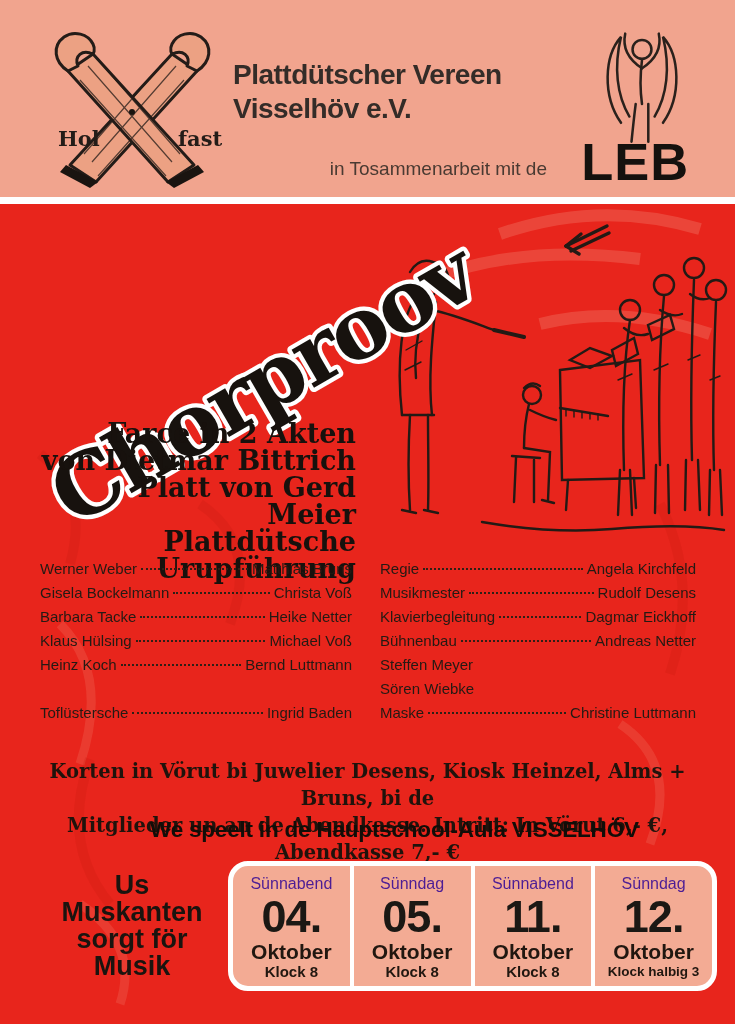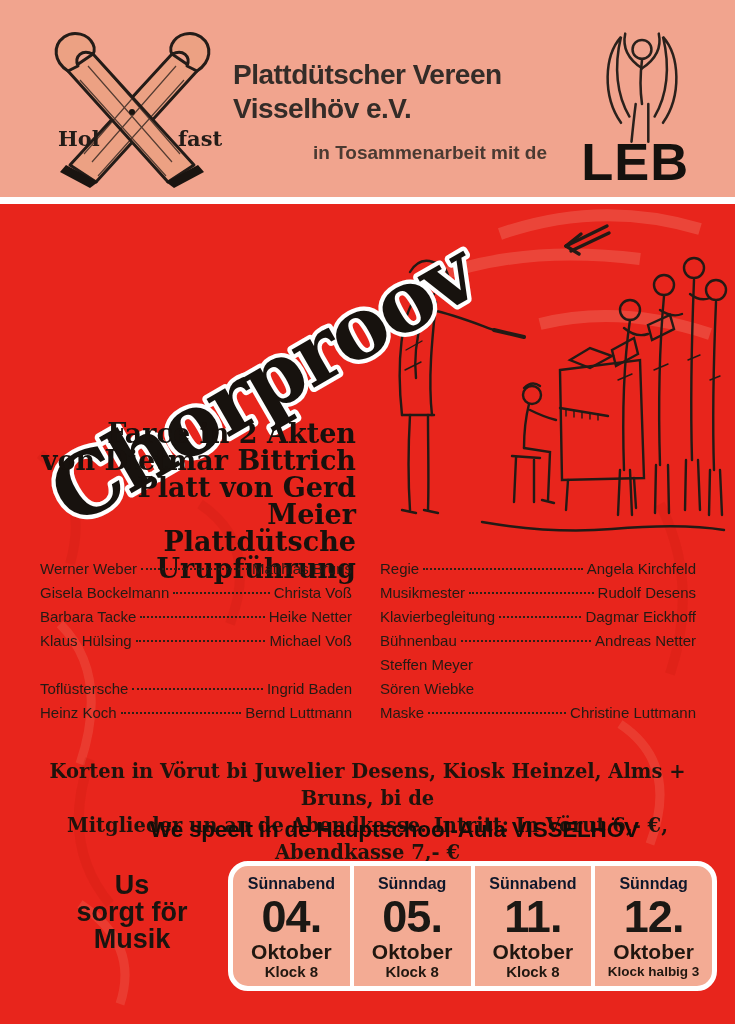--- a/index.html
+++ b/index.html
@@ -5,21 +5,21 @@
   html,body{margin:0;padding:0;background:#ffffff;}
   .poster{position:relative;width:735px;height:1024px;overflow:hidden;
           font-family:"Liberation Sans",sans-serif;background:#e8251c;}
   
   .header{position:absolute;top:0;left:0;width:735px;height:197px;background:#f1a48e;}
   .sep{position:absolute;top:197px;left:0;width:735px;height:7px;background:#ffffff;}
   .holfast{position:absolute;left:30px;top:22px;}
   .leb{position:absolute;left:558px;top:20px;}
   .org{position:absolute;left:233px;top:58px;width:320px;color:#342c28;}
   .org .l1,.org .l2{font-size:28px;font-weight:700;line-height:34px;letter-spacing:-.5px;}
-  .coop{margin-top:16px;font-size:19px;font-weight:700;color:#4a3a32;text-align:right;width:314px;}
+  .coop{margin-top:32px;font-size:19px;font-weight:400;color:#4a3a32;text-align:right;width:314px;}
   
   .body-red{position:absolute;top:204px;left:0;width:735px;height:820px;background:#e8251c;}
   .watermark{position:absolute;top:204px;left:0;width:735px;height:820px;pointer-events:none;}
   .sketch{position:absolute;left:372px;top:210px;width:362px;height:350px;}
   .title-svg{position:absolute;left:18px;top:212px;width:500px;height:345px;}
   .subtitle{position:absolute;left:40px;top:420px;width:316px;text-align:right;
             font-family:"DejaVu Serif",serif;font-weight:700;font-size:27px;
             line-height:27px;color:#17110d;}
   
   .cast-col{position:absolute;top:560px;color:#241a14;font-size:15px;font-weight:400;}
@@ -35,21 +35,21 @@
            line-height:27px;color:#20130c;}
   .venue{position:absolute;left:150px;top:817px;width:566px;text-align:left;
          font-size:22.5px;font-weight:700;color:#120d08;letter-spacing:-.2px;}
   
   .musicians{position:absolute;left:38px;top:872px;width:188px;text-align:center;
              font-size:27px;font-weight:700;line-height:27px;color:#1a140f;}
   .dates{position:absolute;left:228px;top:861px;width:489px;height:130px;box-sizing:border-box;
          background:#f3ab94;border:5px solid #ffffff;border-radius:20px;display:flex;}
   .date-card{flex:1 1 0;text-align:center;padding-top:8px;overflow:hidden;}
   .date-card + .date-card{border-left:4px solid #ffffff;}
-  .d-day{font-size:16px;font-weight:700;color:#0f172a;line-height:20px;}
+  .d-day{font-size:16px;font-weight:400;color:#4c1d95;line-height:20px;}
   .d-num{font-size:45px;font-weight:700;color:#1b1814;line-height:46px;letter-spacing:-1px;}
   .d-month{font-size:21px;font-weight:700;color:#211710;line-height:23px;}
   .d-time{font-size:15px;font-weight:700;color:#211710;line-height:18px;}
   .d-time.small{font-size:13.5px;}
 </style>
 </head>
 <body>
 
 <div class="poster">
 
@@ -210,29 +210,29 @@
     <div class="cast-row">
       <span class="role">Barbara Tacke</span>
       <span class="dots"></span>
       <span class="actor">Heike Netter</span>
     </div>
     <div class="cast-row">
       <span class="role">Klaus Hülsing</span>
       <span class="dots"></span>
       <span class="actor">Michael Voß</span>
     </div>
+    <div class="cast-row">
+      <span class="role">Heinz Koch</span>
+      <span class="dots"></span>
+      <span class="actor">Bernd Luttmann</span>
+    </div>
     <div class="cast-row gap">
       <span class="role">Toflüstersche</span>
       <span class="dots"></span>
       <span class="actor">Ingrid Baden</span>
-    </div>
-    <div class="cast-row">
-      <span class="role">Heinz Koch</span>
-      <span class="dots"></span>
-      <span class="actor">Bernd Luttmann</span>
     </div>
   </div>
 
   <div class="cast-col cast-right">
     <div class="cast-row">
       <span class="role">Regie</span>
       <span class="dots"></span>
       <span class="actor">Angela Kirchfeld</span>
     </div>
     <div class="cast-row">
@@ -267,20 +267,21 @@
 
   <div class="tickets">
     <div>Korten in Vörut bi Juwelier Desens, Kiosk Heinzel, Alms + Bruns, bi de</div>
     <div>Mitglieder un an de Abendkasse. Intritt: In Vörut 6,- €, Abendkasse 7,- €</div>
   </div>
 
   <div class="venue">We speelt in de Hauptschool-Aula VISSELHÖV</div>
 
   <div class="musicians">
     <div>Us</div>
+    <div>Muskanten</div>
     <div>sorgt för</div>
     <div>Musik</div>
   </div>
 
   <div class="dates">
     <div class="date-card">
       <div class="d-day">Sünnabend</div>
       <div class="d-num">04.</div>
       <div class="d-month">Oktober</div>
       <div class="d-time">Klock 8</div>

